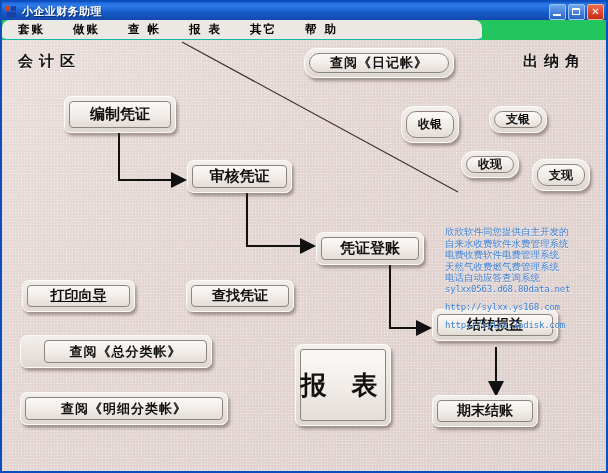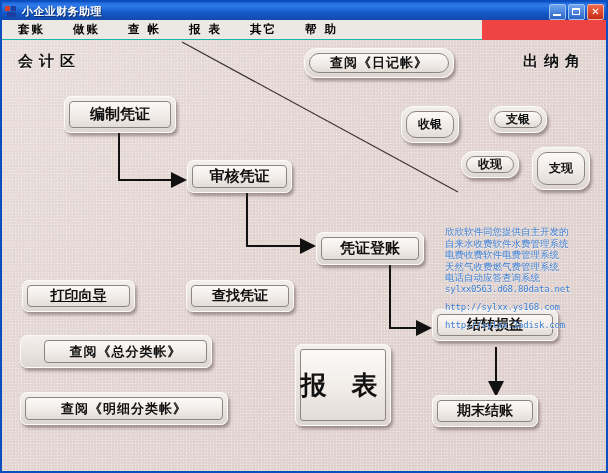--- a/index.html
+++ b/index.html
@@ -4,21 +4,21 @@
 <style>
   html,body{margin:0;padding:0;}
   body{
     width:608px;height:473px;overflow:hidden;
     font-family:"DejaVu Sans","Liberation Sans",sans-serif;
     background:#d9cfcb;
   }
   #app{
     position:relative;width:608px;height:473px;
     border:2px solid #0b4fbe;box-sizing:border-box;
-    background:#ef4444;
+    background:#22c55e;
   }
 
   
   .titlebar{
     position:absolute;left:0;top:0;width:604px;height:18px;
     background:linear-gradient(180deg,#1861d6 0%,#2f7bea 18%,#1559c8 60%,#1348ac 100%);
     display:flex;align-items:center;
   }
   .tb-icon{
     width:13px;height:13px;margin-left:3px;margin-right:4px;
@@ -39,22 +39,22 @@
     position:relative;cursor:pointer;
   }
   .tb-btn.close{background:linear-gradient(180deg,#f06a4a,#c62a14);border-color:#f3b3a2;}
   .tb-btn .min{position:absolute;left:3px;bottom:3px;width:8px;height:2px;background:#fff;}
   .tb-btn .max{position:absolute;left:3px;top:3px;width:8px;height:7px;border:1px solid #fff;border-top-width:2px;box-sizing:border-box;}
   .tb-btn .x{position:absolute;left:0;top:0;right:0;bottom:0;color:#fff;font-size:10px;font-weight:bold;line-height:13px;text-align:center;}
 
   
   .menubar{
     position:absolute;left:0;top:18px;width:480px;height:19px;
-    background:#ece9e4;border-bottom:1px solid #14b8a6;
-    display:flex;align-items:center;
+    background:#ece9e4;border-bottom:6px solid #14b8a6;
+    display:flex;align-items:center;border-radius:8px;
   }
   .menu-item{
     font-size:11.5px;color:#000;font-weight:bold;cursor:default;
     padding:1px 6px;white-space:nowrap;letter-spacing:2px;
     font-family:"DejaVu Sans","Liberation Sans",sans-serif;
   }
   .m0{margin-left:10px;}
   .m1{margin-left:16px;}
 
   
@@ -250,21 +250,21 @@
         <span class="lbl">支银</span>
       </span>
     </div>
 
     <div class="btn round small" style="left:459px;top:111px;width:58px;height:27px;">
       <span class="inner">
         <span class="lbl">收现</span>
       </span>
     </div>
 
-    <div class="btn round small" style="left:530px;top:107px;width:58px;height:43px;">
+    <div class="btn round small" style="left:530px;top:119px;width:58px;height:32px;">
       <span class="inner">
         <span class="lbl">支现</span>
       </span>
     </div>
 
     <div class="btn" style="left:430px;top:269px;width:126px;height:32px;">
       <span class="inner">
         <span class="lbl" style="font-size:14px;">结转损益</span>
       </span>
     </div>

